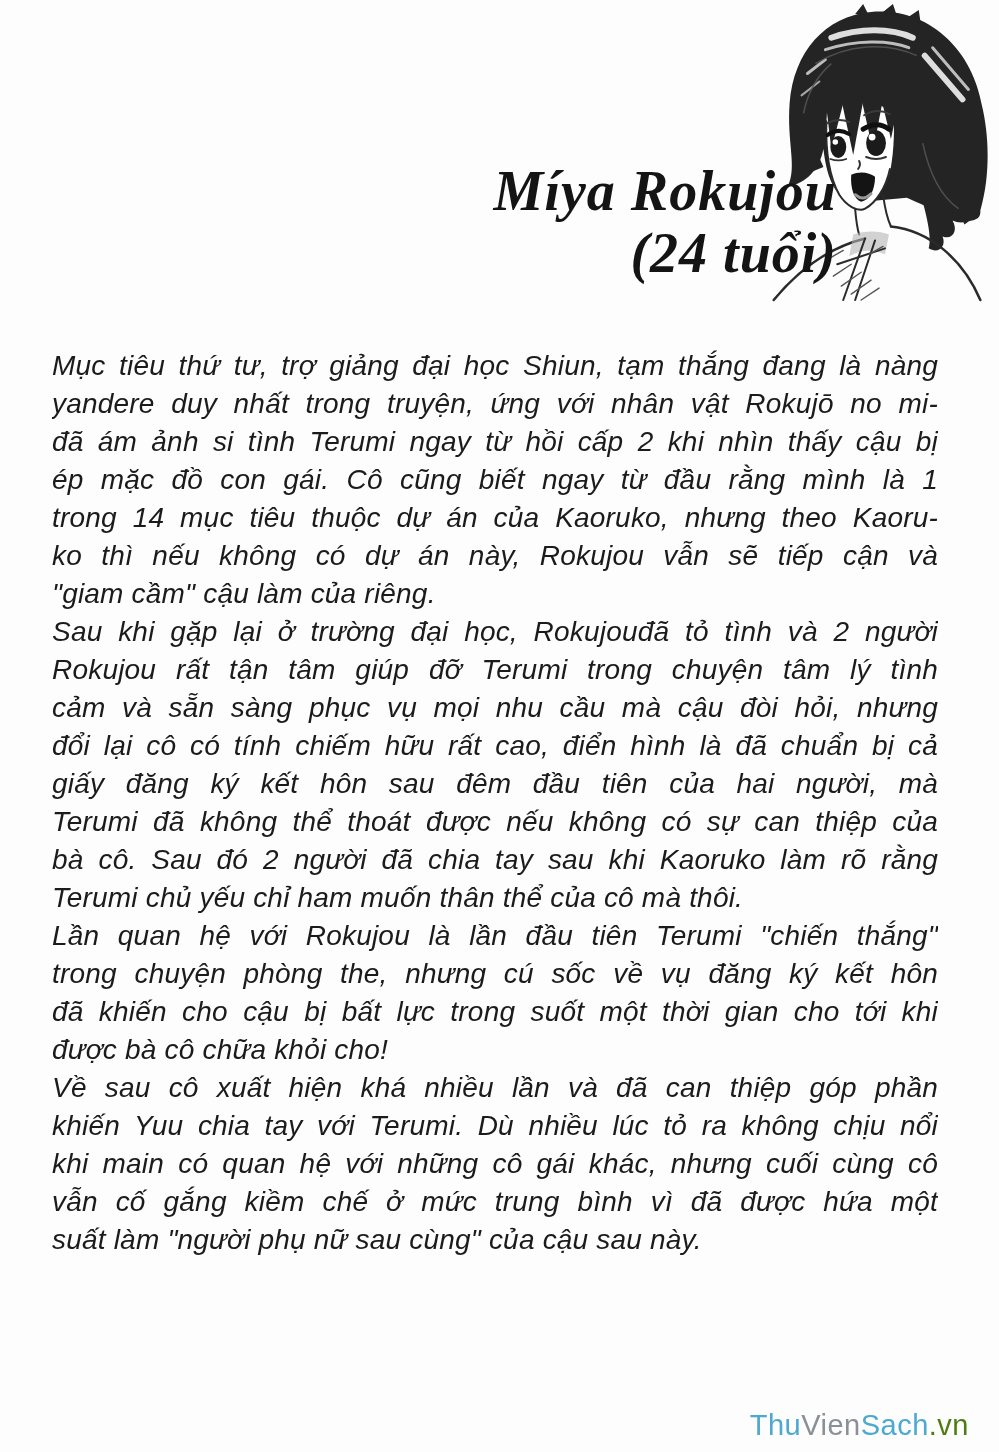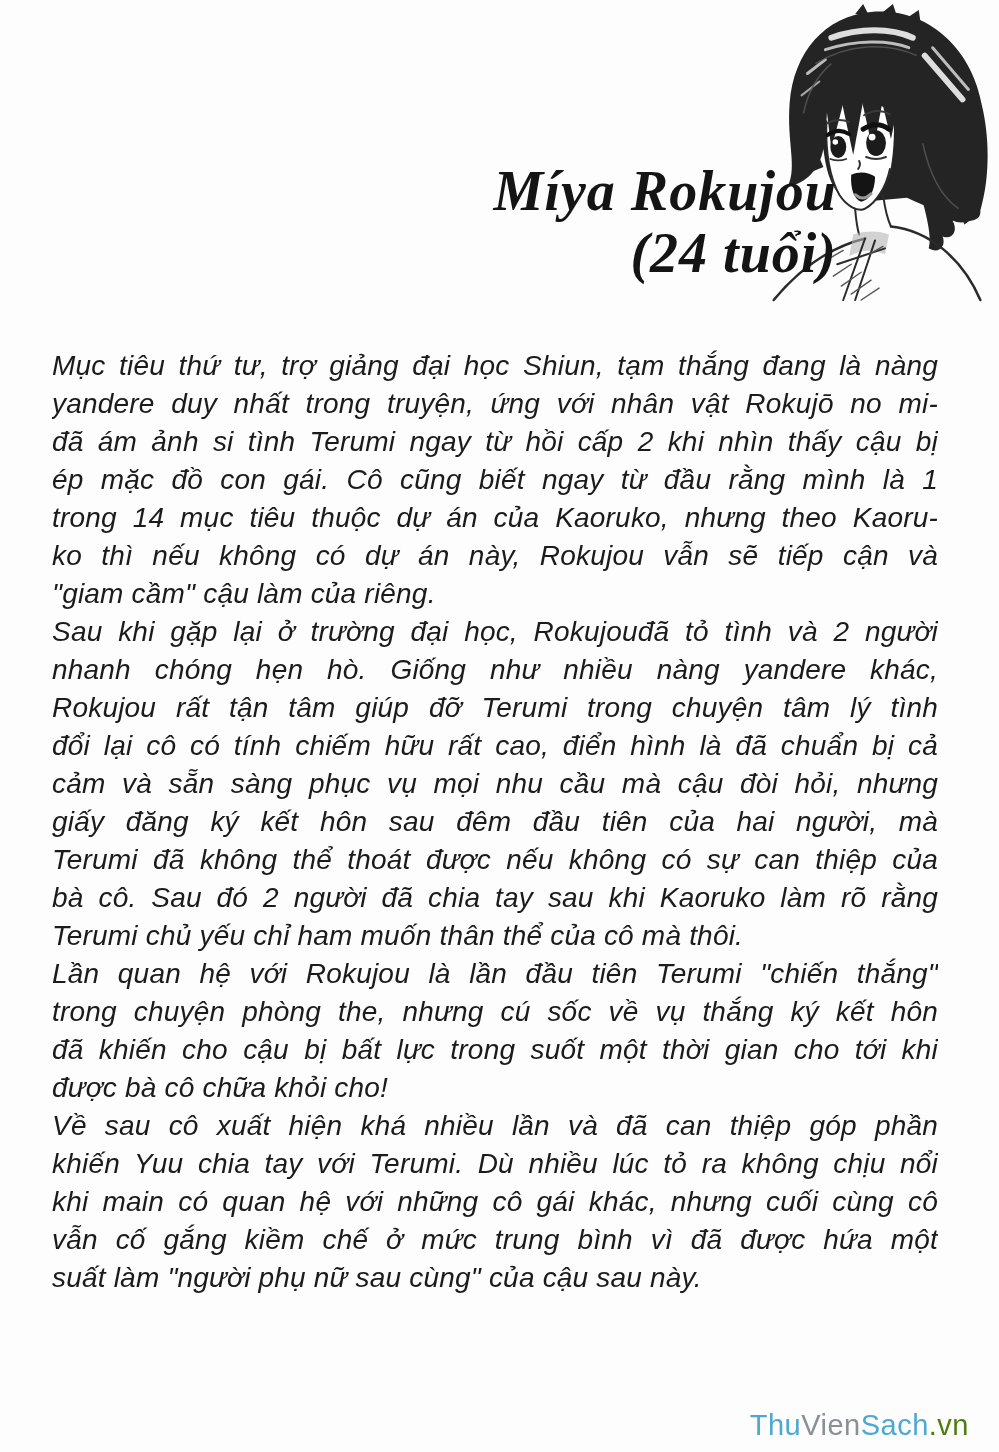--- a/index.html
+++ b/index.html
@@ -137,32 +137,31 @@
       <div class="line">Mục tiêu thứ tư, trợ giảng đại học Shiun, tạm thắng đang là nàng</div>
       <div class="line">yandere duy nhất trong truyện, ứng với nhân vật Rokujō no mi-</div>
       <div class="line">đã ám ảnh si tình Terumi ngay từ hồi cấp 2 khi nhìn thấy cậu bị</div>
       <div class="line">ép mặc đồ con gái. Cô cũng biết ngay từ đầu rằng mình là 1</div>
       <div class="line">trong 14 mục tiêu thuộc dự án của Kaoruko, nhưng theo Kaoru-</div>
       <div class="line">ko thì nếu không có dự án này, Rokujou vẫn sẽ tiếp cận và</div>
       <div class="line last">"giam cầm" cậu làm của riêng.</div>
     </div>
     <div>
       <div class="line">Sau khi gặp lại ở trường đại học, Rokujouđã tỏ tình và 2 người</div>
-      <div class="line">nhanh chóng hẹn hò. Giống như nhiều nàng yandere khác,</div>
       <div class="line">Rokujou rất tận tâm giúp đỡ Terumi trong chuyện tâm lý tình</div>
+      <div class="line">cảm và sẵn sàng phục vụ mọi nhu cầu mà cậu đòi hỏi, nhưng</div>
       <div class="line">đổi lại cô có tính chiếm hữu rất cao, điển hình là đã chuẩn bị cả</div>
-      <div class="line">cảm và sẵn sàng phục vụ mọi nhu cầu mà cậu đòi hỏi, nhưng</div>
       <div class="line">giấy đăng ký kết hôn sau đêm đầu tiên của hai người, mà</div>
       <div class="line">Terumi đã không thể thoát được nếu không có sự can thiệp của</div>
       <div class="line">bà cô. Sau đó 2 người đã chia tay sau khi Kaoruko làm rõ rằng</div>
       <div class="line last">Terumi chủ yếu chỉ ham muốn thân thể của cô mà thôi.</div>
     </div>
     <div>
       <div class="line">Lần quan hệ với Rokujou là lần đầu tiên Terumi "chiến thắng"</div>
-      <div class="line">trong chuyện phòng the, nhưng cú sốc về vụ thắng ký kết hôn</div>
+      <div class="line">trong chuyện phòng the, nhưng cú sốc về vụ đăng ký kết hôn</div>
       <div class="line">đã khiến cho cậu bị bất lực trong suốt một thời gian cho tới khi</div>
       <div class="line last">được bà cô chữa khỏi cho!</div>
     </div>
     <div>
       <div class="line">Về sau cô xuất hiện khá nhiều lần và đã can thiệp góp phần</div>
       <div class="line">khiến Yuu chia tay với Terumi. Dù nhiều lúc tỏ ra không chịu nổi</div>
       <div class="line">khi main có quan hệ với những cô gái khác, nhưng cuối cùng cô</div>
       <div class="line">vẫn cố gắng kiềm chế ở mức trung bình vì đã được hứa một</div>
       <div class="line last">suất làm "người phụ nữ sau cùng" của cậu sau này.</div>
     </div>

